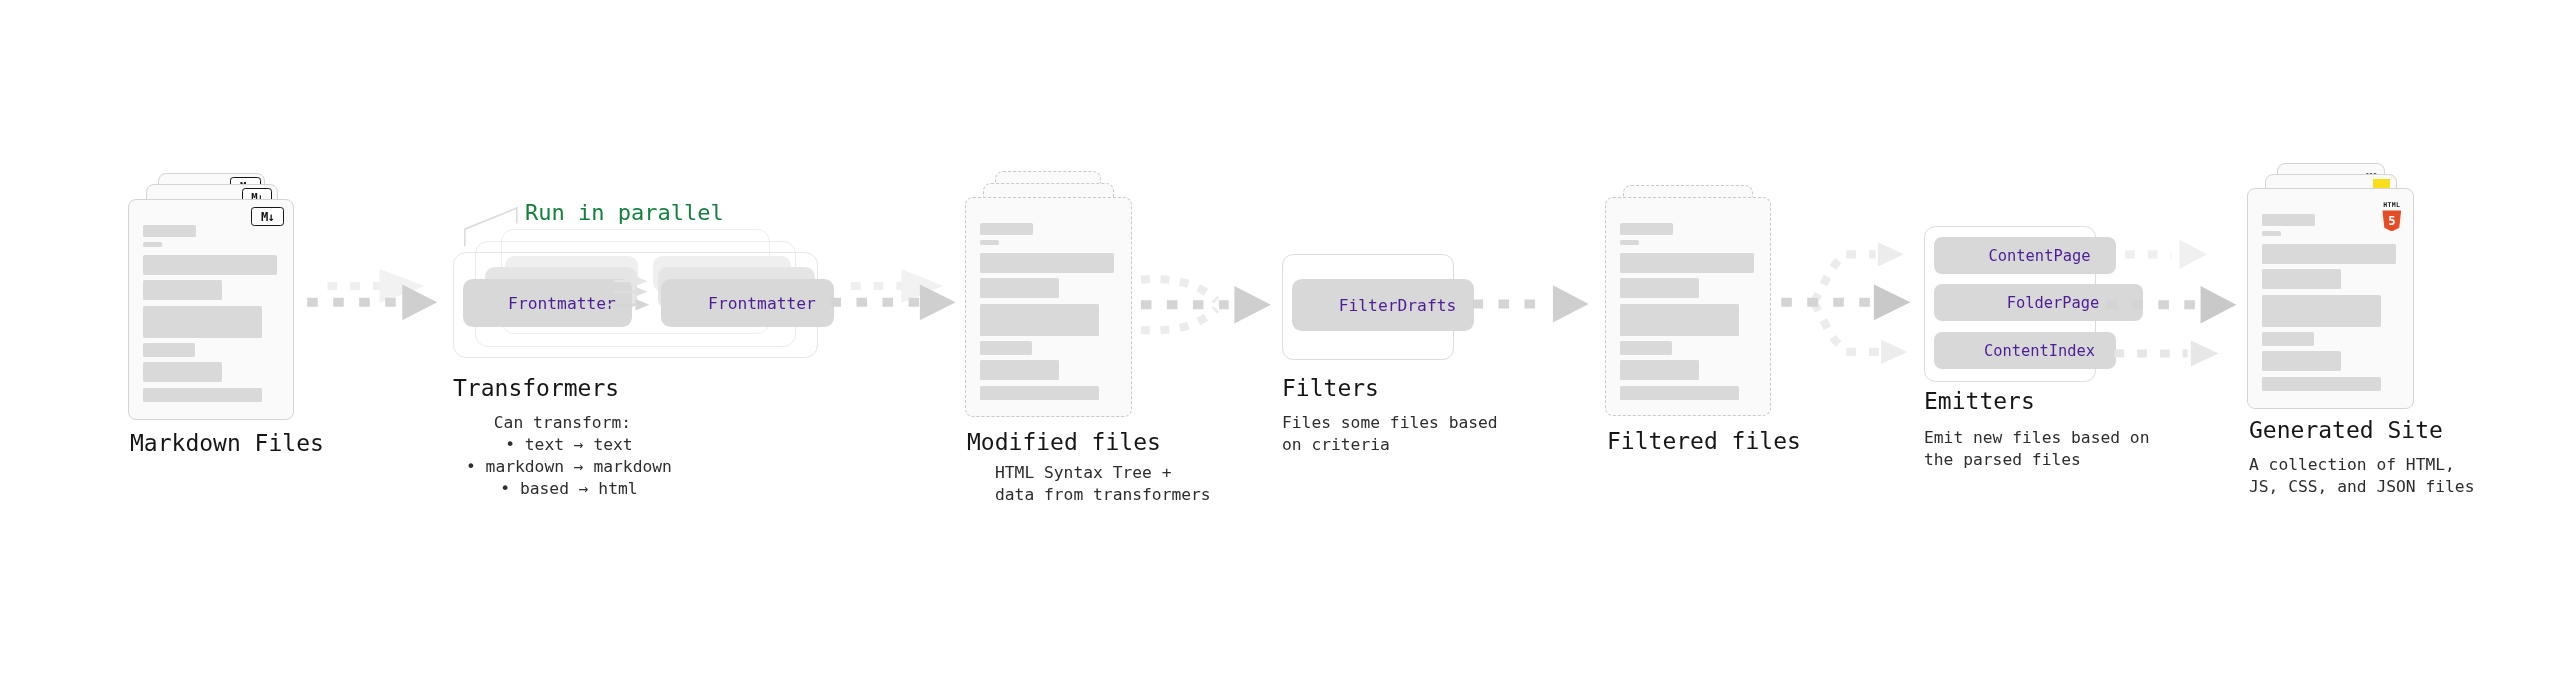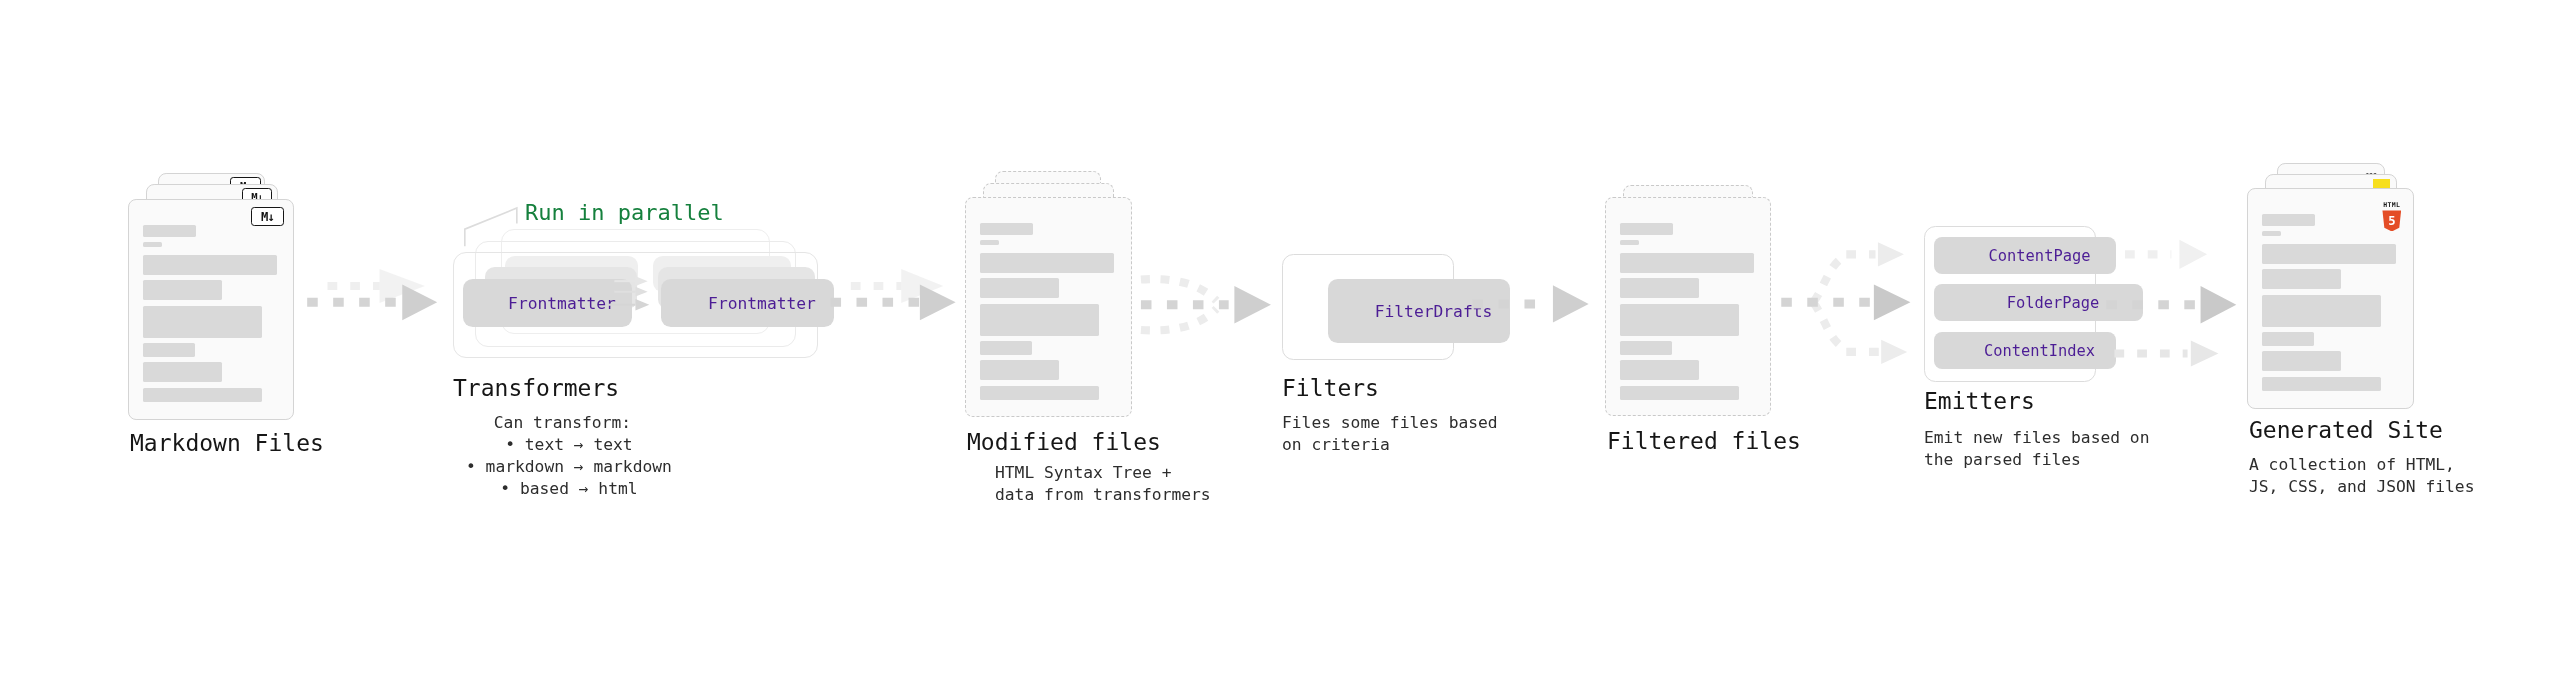--- a/index.html
+++ b/index.html
@@ -106,21 +106,21 @@
       </div>
     <div class="stage-label" style="left:967px;top:429px;">Modified files</div>
     <div class="stage-desc" style="left:967px;top:462px;margin-left:28px;">
       <div class="desc-line">HTML Syntax Tree +</div>
       <div class="desc-line">data from transformers</div>
     </div>
   </div>
 
   <div>
     <div class="panel" style="left:1282px;top:254px;width:172px;height:106px;"></div>
-    <div class="chip" style="left:1292px;top:279px;width:153px;height:64px;margin-left:36px;">FilterDrafts</div>
+    <div class="chip" style="left:1292px;top:279px;width:153px;height:52px;">FilterDrafts</div>
     <div class="stage-label" style="left:1282px;top:375px;">Filters</div>
     <div class="stage-desc" style="left:1282px;top:412px;">
       <div class="desc-line">Files some files based</div>
       <div class="desc-line">on criteria</div>
     </div>
   </div>
 
   <div>
     <div class="doc dashed" style="left:1623px;top:185px;width:130px;height:57px;"></div>
     <div class="doc dashed" style="left:1605px;top:197px;width:166px;height:219px;">

